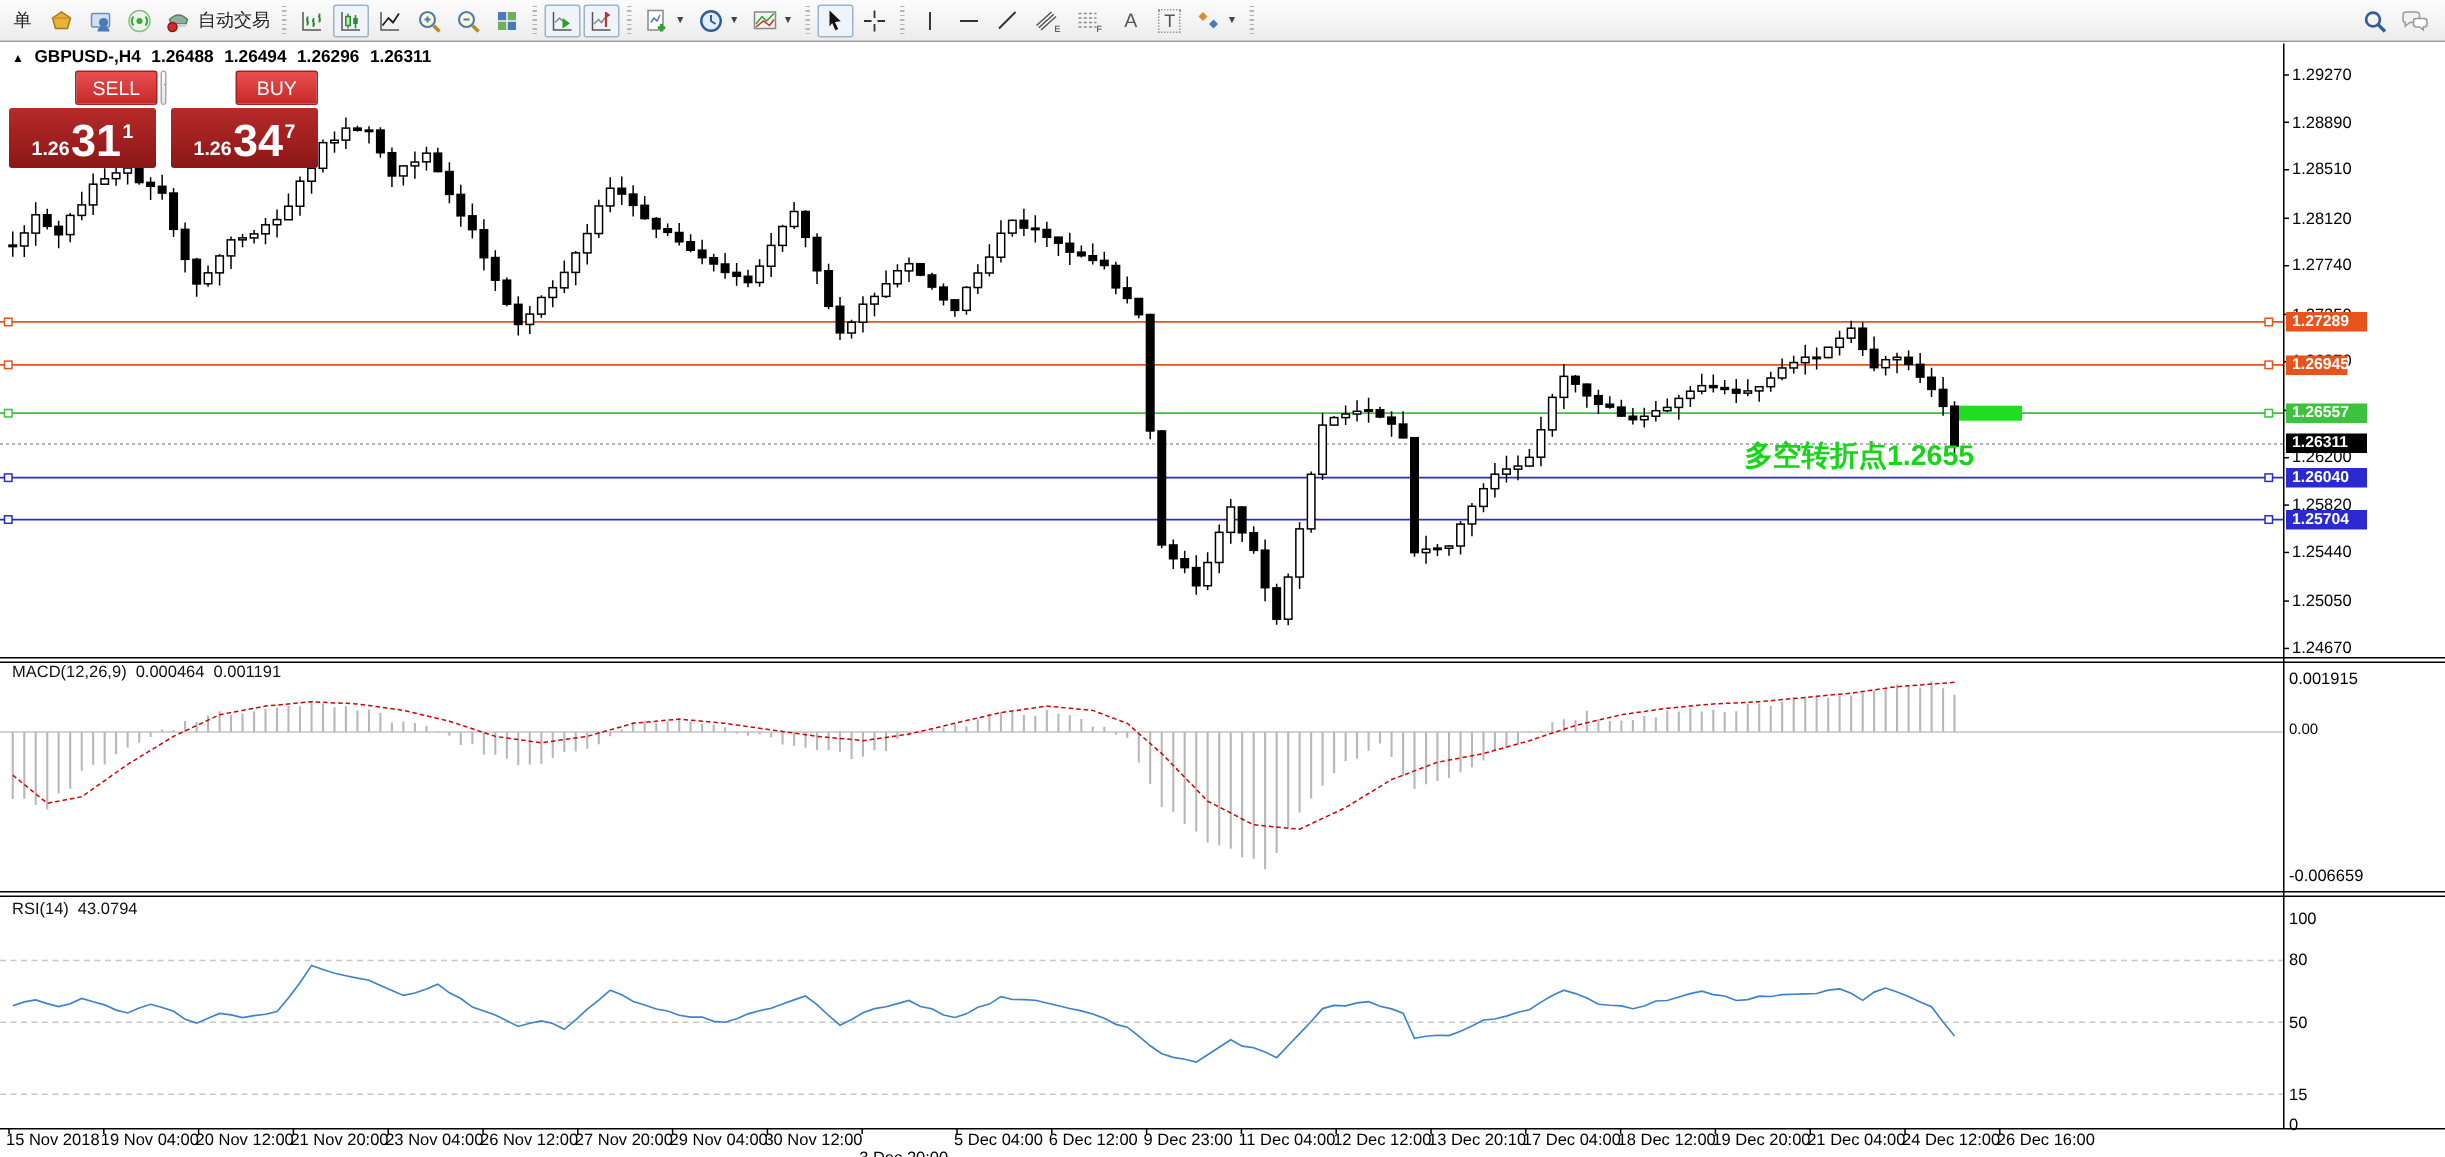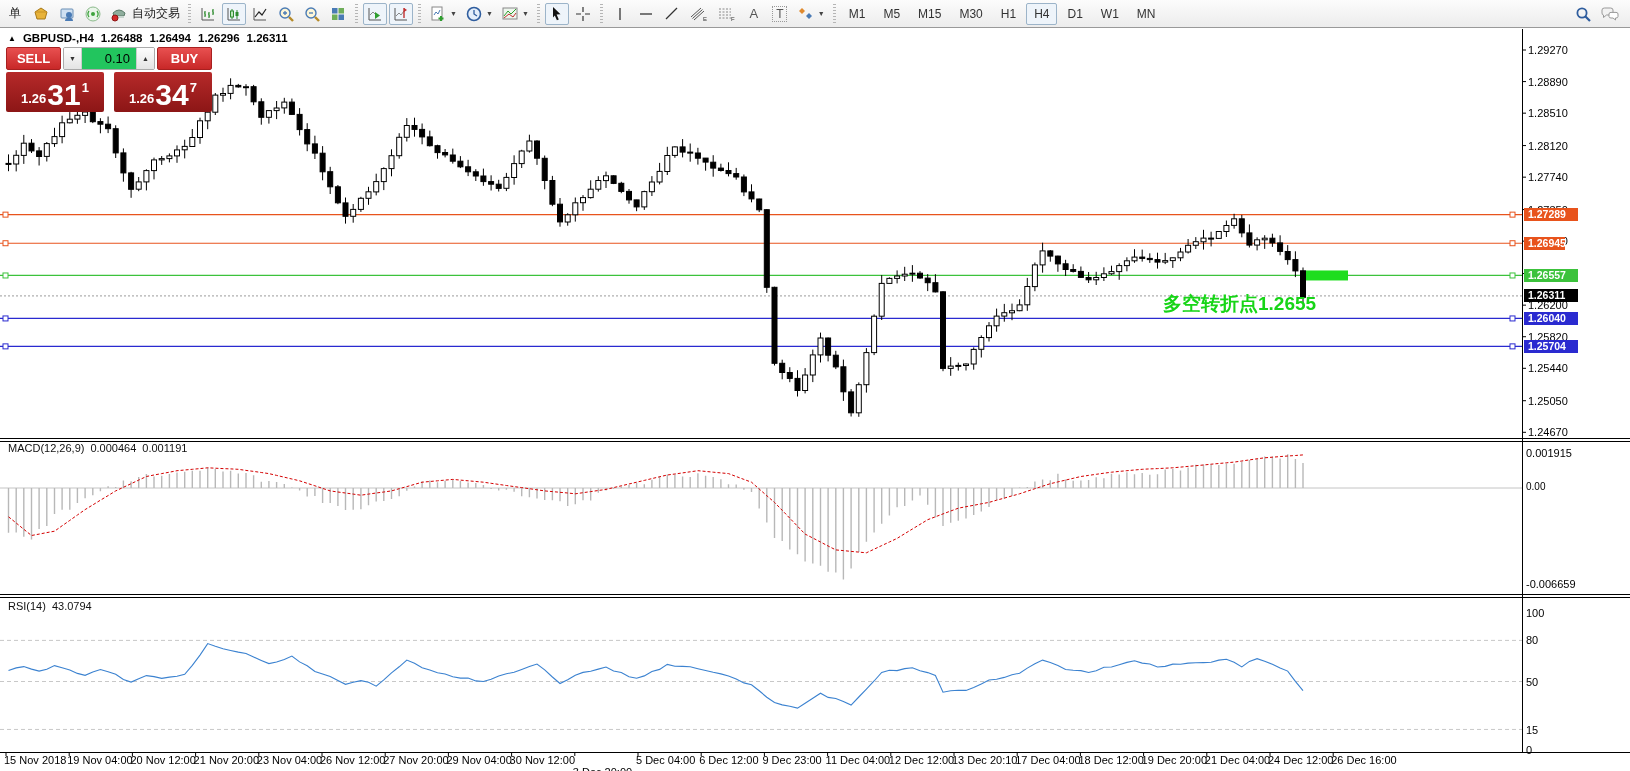--- a/index.html
+++ b/index.html
@@ -26,22 +26,22 @@
   .vaxis{position:absolute;left:1522px;top:0;width:1px;height:723px;background:#000;}
   .baseline{position:absolute;left:0;top:723px;width:1630px;height:1px;background:#000;}
   
   .ohlc{position:absolute;left:8px;top:3px;font-size:11.5px;font-weight:bold;color:#000;
     display:flex;gap:7px;align-items:center;z-index:10;}
   .ohlc .tri{font-size:8px;}
   
   .oneclick{position:absolute;left:6px;top:18px;width:206px;z-index:20;}
   .oc-row1{display:flex;height:23px;gap:2px;}
   .oc-btn{flex:0 0 53px;background:linear-gradient(#e85050,#c82828);color:#fff;
-    font-weight:bold;font-size:13px;display:flex;align-items:center;justify-content:center;
-    border:1px solid #a82020;border-radius:2px;}
+    font-weight:normal;font-size:13px;display:flex;align-items:center;justify-content:center;
+    border:1px solid #a82020;border-radius:2px;margin-left:44px;}
   .oc-spin{flex:1;display:flex;border:1px solid #aaa;border-radius:2px;background:#fff;overflow:hidden;}
   .oc-arrow{width:17px;background:linear-gradient(#fdfdfd,#e4e4e4);display:flex;align-items:center;
     justify-content:center;font-size:7px;color:#333;border-left:1px solid #ccc;border-right:1px solid #ccc;}
   .oc-vol{flex:1;display:flex;align-items:center;justify-content:flex-end;padding-right:6px;
     font-size:13px;color:#000;background:#22c55e;}
   .oc-row2{display:flex;margin-top:2px;gap:10px;height:40px;}
   .oc-price{flex:1;background:linear-gradient(#b62a2a,#8c1616);border-radius:2px;color:#fff;
     display:flex;align-items:flex-end;justify-content:center;padding-bottom:3px;}
   .oc-small{font-size:13px;font-weight:bold;margin:0 1px 3px 0;}
   .oc-big{font-size:30px;font-weight:bold;line-height:28px;}
@@ -215,31 +215,20 @@
     <span style="font-size:12px;color:#555;border:1px dotted #999;padding:0 3px;">T</span>
   </div>
   <div class="tbtn">
     <svg width="18" height="18" viewBox="0 0 18 18">
         <path d="M5 3 L8 6 L5 9 L2 6 Z" fill="#e08a2e"></path>
         <path d="M12 8 L15 11 L12 14 L9 11 Z" fill="#4a7bb5"></path>
       </svg>
     <span class="caret">▼</span>
   </div>
   <div class="grip"></div>
-  <div id="tfbar" style="display:flex;align-items:center;">
-      <div class="tbtn tf">M1</div>
-      <div class="tbtn tf">M5</div>
-      <div class="tbtn tf">M15</div>
-      <div class="tbtn tf">M30</div>
-      <div class="tbtn tf">H1</div>
-      <div class="tbtn tf active">H4</div>
-      <div class="tbtn tf">D1</div>
-      <div class="tbtn tf">W1</div>
-      <div class="tbtn tf">MN</div>
-    </div>
   <div class="tb-right">
     <div class="tbtn">
       <svg width="18" height="18" viewBox="0 0 18 18">
           <circle cx="8" cy="8" r="4.6" fill="none" stroke="#2f5d9e" stroke-width="1.8"></circle>
           <path d="M11.5 11.5 L16 16" stroke="#2f5d9e" stroke-width="2.2"></path>
         </svg>
     </div>
     <div class="tbtn">
       <svg width="20" height="18" viewBox="0 0 20 18">
           <path d="M2 5 q0-2 2.5-2 h6 q2.5 0 2.5 2 v3 q0 2-2.5 2 h-4 l-3 2.5 v-2.5 q-1.5 0-1.5-2 z" fill="#f2f2f2" stroke="#999"></path>

